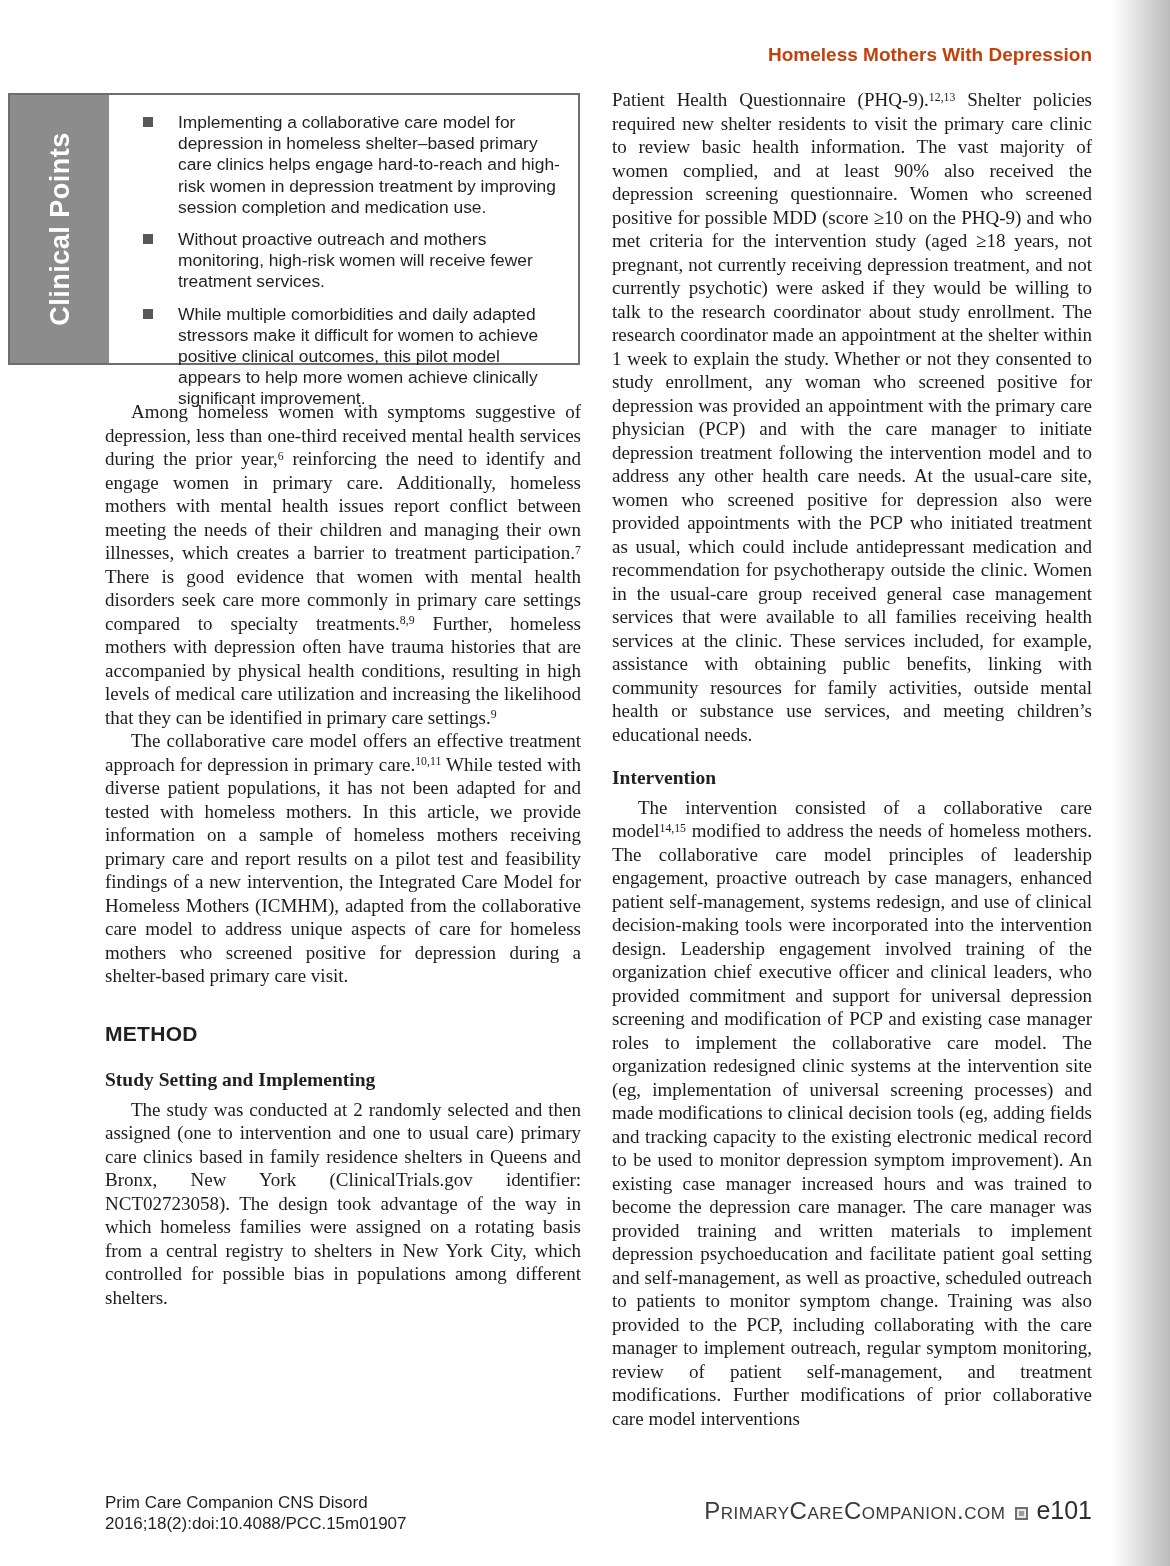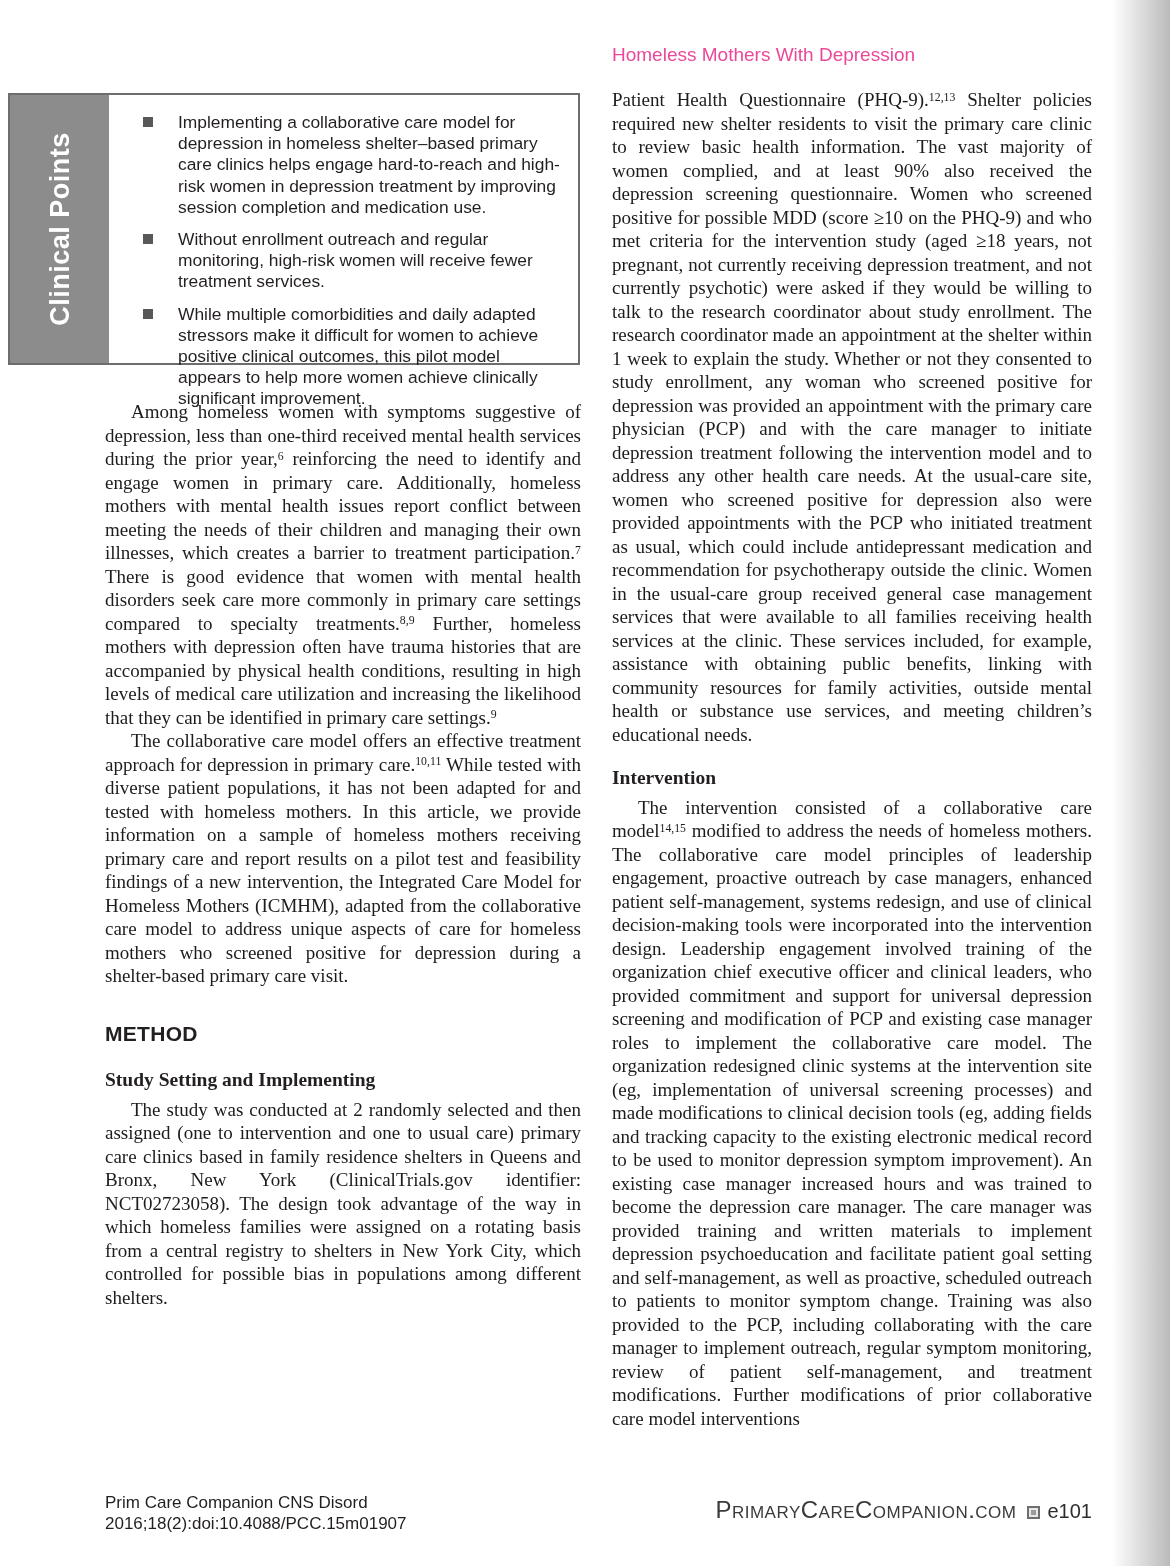--- a/index.html
+++ b/index.html
@@ -1,22 +1,22 @@
 <!DOCTYPE html>
 <html><head>
 <meta charset="utf-8">
 <style>
   html,body{margin:0;padding:0;background:#ffffff;}
   .page{position:relative;width:1170px;height:1566px;background:#ffffff;overflow:hidden;
         font-family:"Liberation Serif", serif;color:#1c1c1c;}
   .right-edge-shade{position:absolute;top:0;right:0;bottom:0;width:58px;
         background:linear-gradient(to right, rgba(190,190,190,0), rgba(175,175,175,0.85));
         pointer-events:none;}
-  .running-head{position:absolute;top:44px;left:612px;width:480px;text-align:left;
-        font-family:"Liberation Sans", sans-serif;font-size:19px;color:#ec4899;}
+  .running-head{position:absolute;top:44px;left:612px;width:480px;text-align:right;
+        font-family:"Liberation Sans", sans-serif;font-size:19px;color:#c2410c;font-weight:bold;}
   
   .clinical-box{position:absolute;left:8px;top:93px;width:572px;height:272px;
         border:2px solid #6d6d6d;box-sizing:border-box;display:flex;background:#ffffff;}
   .cp-tab{width:99px;background:#8c8c8c;position:relative;flex:0 0 99px;}
   .cp-tab-label{position:absolute;top:50%;left:50%;transform:translate(-50%,-50%) ;
         writing-mode:vertical-rl;  -webkit-writing-mode:vertical-rl;
         transform:translate(-50%,-50%) rotate(180deg);
         font-family:"Liberation Sans", sans-serif;font-weight:700;font-size:27px;color:#ffffff;
         letter-spacing:0.5px;white-space:nowrap;}
   .cp-content{flex:1;padding:17px 16px 19px 24px;box-sizing:border-box;}
@@ -38,40 +38,40 @@
   
   .footer-left{position:absolute;left:105px;top:1492px;
         font-family:"Liberation Sans", sans-serif;font-size:17px;line-height:21px;color:#231f20;}
   .footer-right{position:absolute;left:612px;top:1496px;width:480px;text-align:right;
         color:#3a3a3a;white-space:nowrap;}
   .footer-site{font-family:Liberation Sans, sans-serif;font-variant:small-caps;
         font-size:24px;letter-spacing:0.5px;}
   .sq-icon{display:inline-block;width:9px;height:9px;border:2px solid #6e6e6e;
         background:#9c9c9c;box-shadow:inset 0 0 0 2px #e8e8e8;margin:0 8px 0 10px;
         vertical-align:-1px;}
-  .footer-page{font-family:"Liberation Sans", sans-serif;font-size:20px;color:#2d2d2d;}
+  .footer-page{font-family:"Liberation Sans", sans-serif;font-size:25px;color:#2d2d2d;}
 </style>
 </head>
 <body>
 
 <div class="page">
   <div class="running-head">Homeless Mothers With Depression</div>
 
   <div class="clinical-box">
     <div class="cp-tab">
       <span class="cp-tab-label">Clinical Points</span>
     </div>
     <div class="cp-content">
         <div class="cp-item">
           <span class="cp-bullet"></span>
           <span class="cp-text">Implementing a collaborative care model for depression in homeless shelter–based primary care clinics helps engage hard-to-reach and high-risk women in depression treatment by improving session completion and medication use.</span>
         </div>
         <div class="cp-item">
           <span class="cp-bullet"></span>
-          <span class="cp-text">Without enrollment outreach and regular monitoring, high-risk women will receive fewer treatment services.</span>
+          <span class="cp-text">Without proactive outreach and mothers monitoring, high-risk women will receive fewer treatment services.</span>
         </div>
         <div class="cp-item">
           <span class="cp-bullet"></span>
           <span class="cp-text">While multiple comorbidities and daily adapted stressors make it difficult for women to achieve positive clinical outcomes, this pilot model appears to help more women achieve clinically significant improvement.</span>
         </div>
       </div>
   </div>
 
   <div class="col col-left">
       <p class="body-p indent">Among homeless women with symptoms suggestive of depression, less than one-third received mental health services during the prior year,<sup>6</sup> reinforcing the need to identify and engage women in primary care. Additionally, homeless mothers with mental health issues report conflict between meeting the needs of their children and managing their own illnesses, which creates a barrier to treatment participation.<sup>7</sup> There is good evidence that women with mental health disorders seek care more commonly in primary care settings compared to specialty treatments.<sup>8,9</sup> Further, homeless mothers with depression often have trauma histories that are accompanied by physical health conditions, resulting in high levels of medical care utilization and increasing the likelihood that they can be identified in primary care settings.<sup>9</sup></p>

